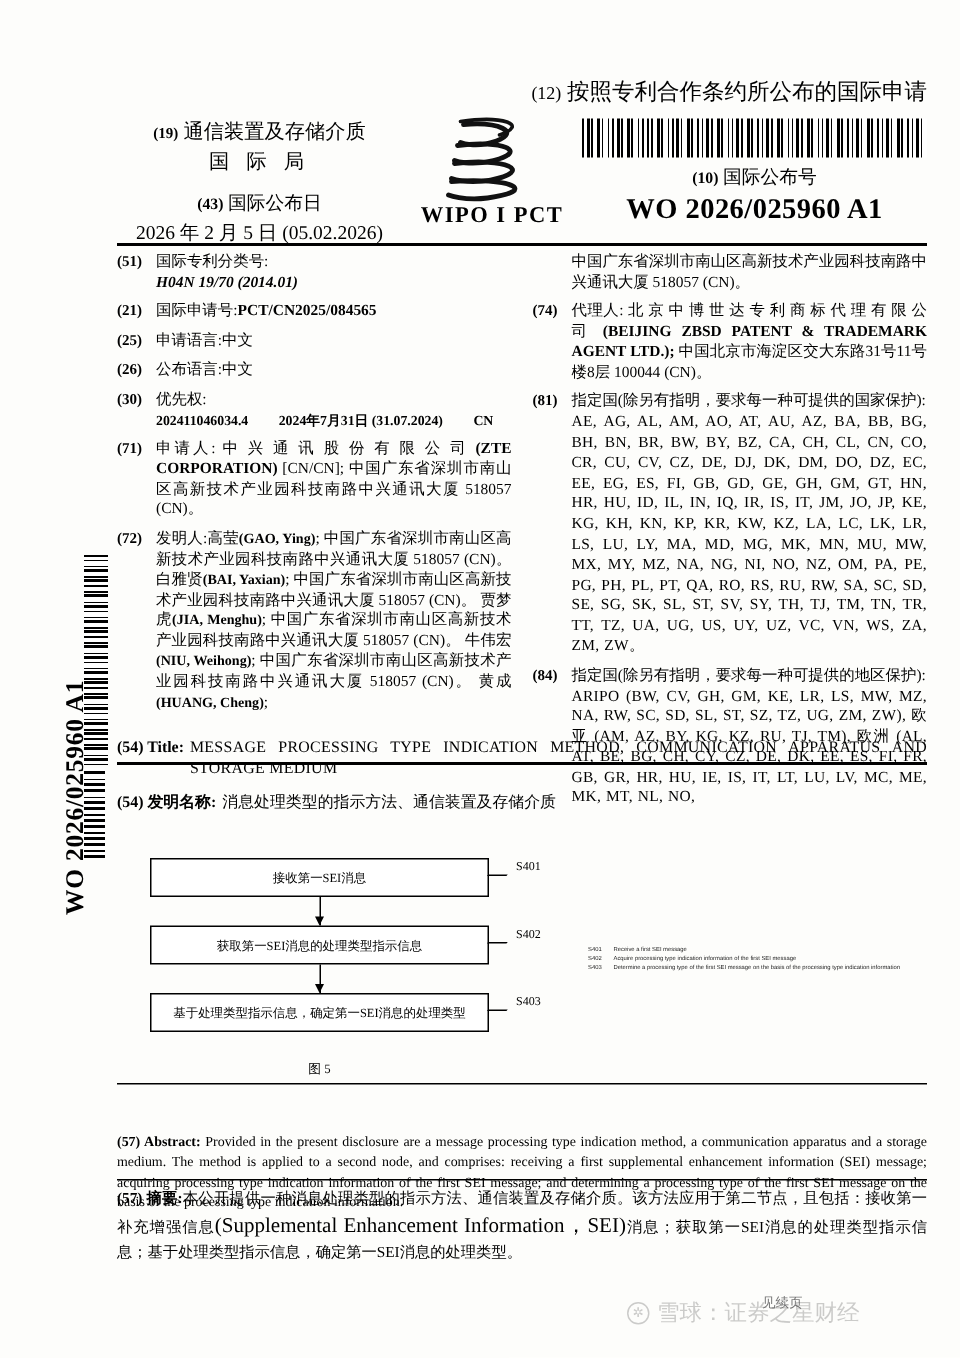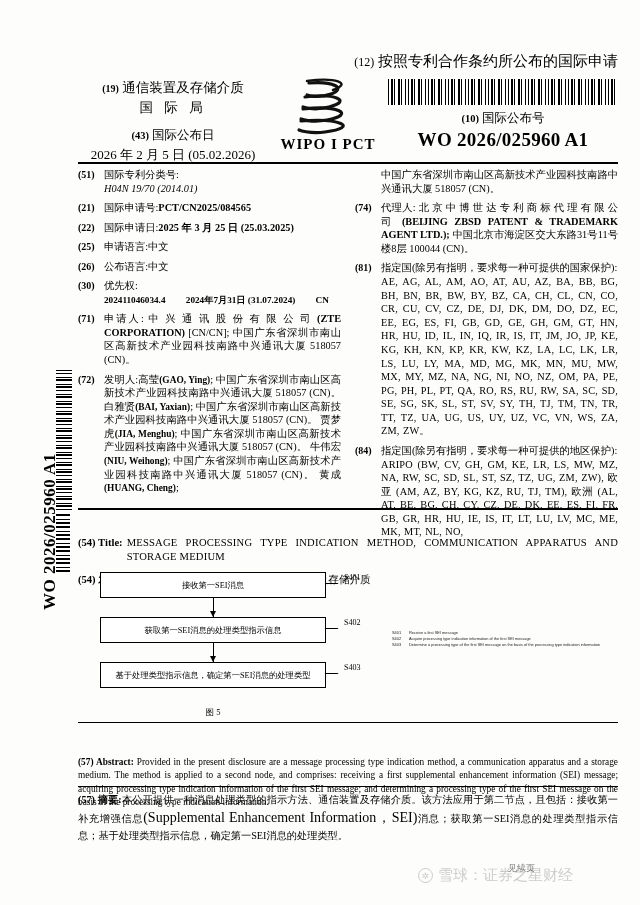--- a/index.html
+++ b/index.html
@@ -132,33 +132,33 @@
     position: absolute;
     left: 78px; top: 168px;
     width: 540px; height: 335px;
     display: flex;
     gap: 14px;
   }
   .col { width: 263px; font-size: 10.3px; line-height: 1.32; }
   .fld { display: flex; margin-bottom: 6px; }
   .fld .code { width: 26px; font-weight: bold; flex: none; font-size: 10px; }
   .fld .body { flex: 1; }
-  .ipc { font-style: italic; font-weight: normal; }
+  .ipc { font-style: italic; font-weight: bold; }
   .row2 { display: flex; }
   .justify { text-align: justify; }
   .b { font-weight: bold; }
   .prio-line { font-size: 9.2px; font-weight: bold; margin-top: 1px; }
   .prio-line .dt { margin-left: 18px; }
   .tiny-b { font-weight: bold; font-size: 9.4px; }
   .states { word-spacing: 0.5px; letter-spacing: 0.2px; }
 
   
   .titleblk {
     position: absolute;
-    left: 78px; top: 536px;
+    left: 78px; top: 492px;
     width: 540px;
     font-size: 10.6px;
     line-height: 1.35;
   }
   .titleblk .trow { display: flex; }
   .titleblk .tcode { font-weight: bold; flex: none; margin-right: 4px; }
   .title-en { text-align: justify; letter-spacing: 0.2px; }
   .title-cn { margin-top: 8px; }
 
   
@@ -344,27 +344,20 @@
       </div>
 
       <div class="fld">
         <div class="code">(21)</div>
         <div class="body row2">
           <span>国际申请号:</span>
           <span class="b">PCT/CN2025/084565</span>
         </div>
       </div>
 
-      <div class="fld">
-        <div class="code">(22)</div>
-        <div class="body row2">
-          <span>国际申请日:</span>
-          <span class="b">2025 年 3 月 25 日 (25.03.2025)</span>
-        </div>
-      </div>
 
       <div class="fld">
         <div class="code">(25)</div>
         <div class="body row2">
           <span>申请语言:</span>
           <span>中文</span>
         </div>
       </div>
 
       <div class="fld">

